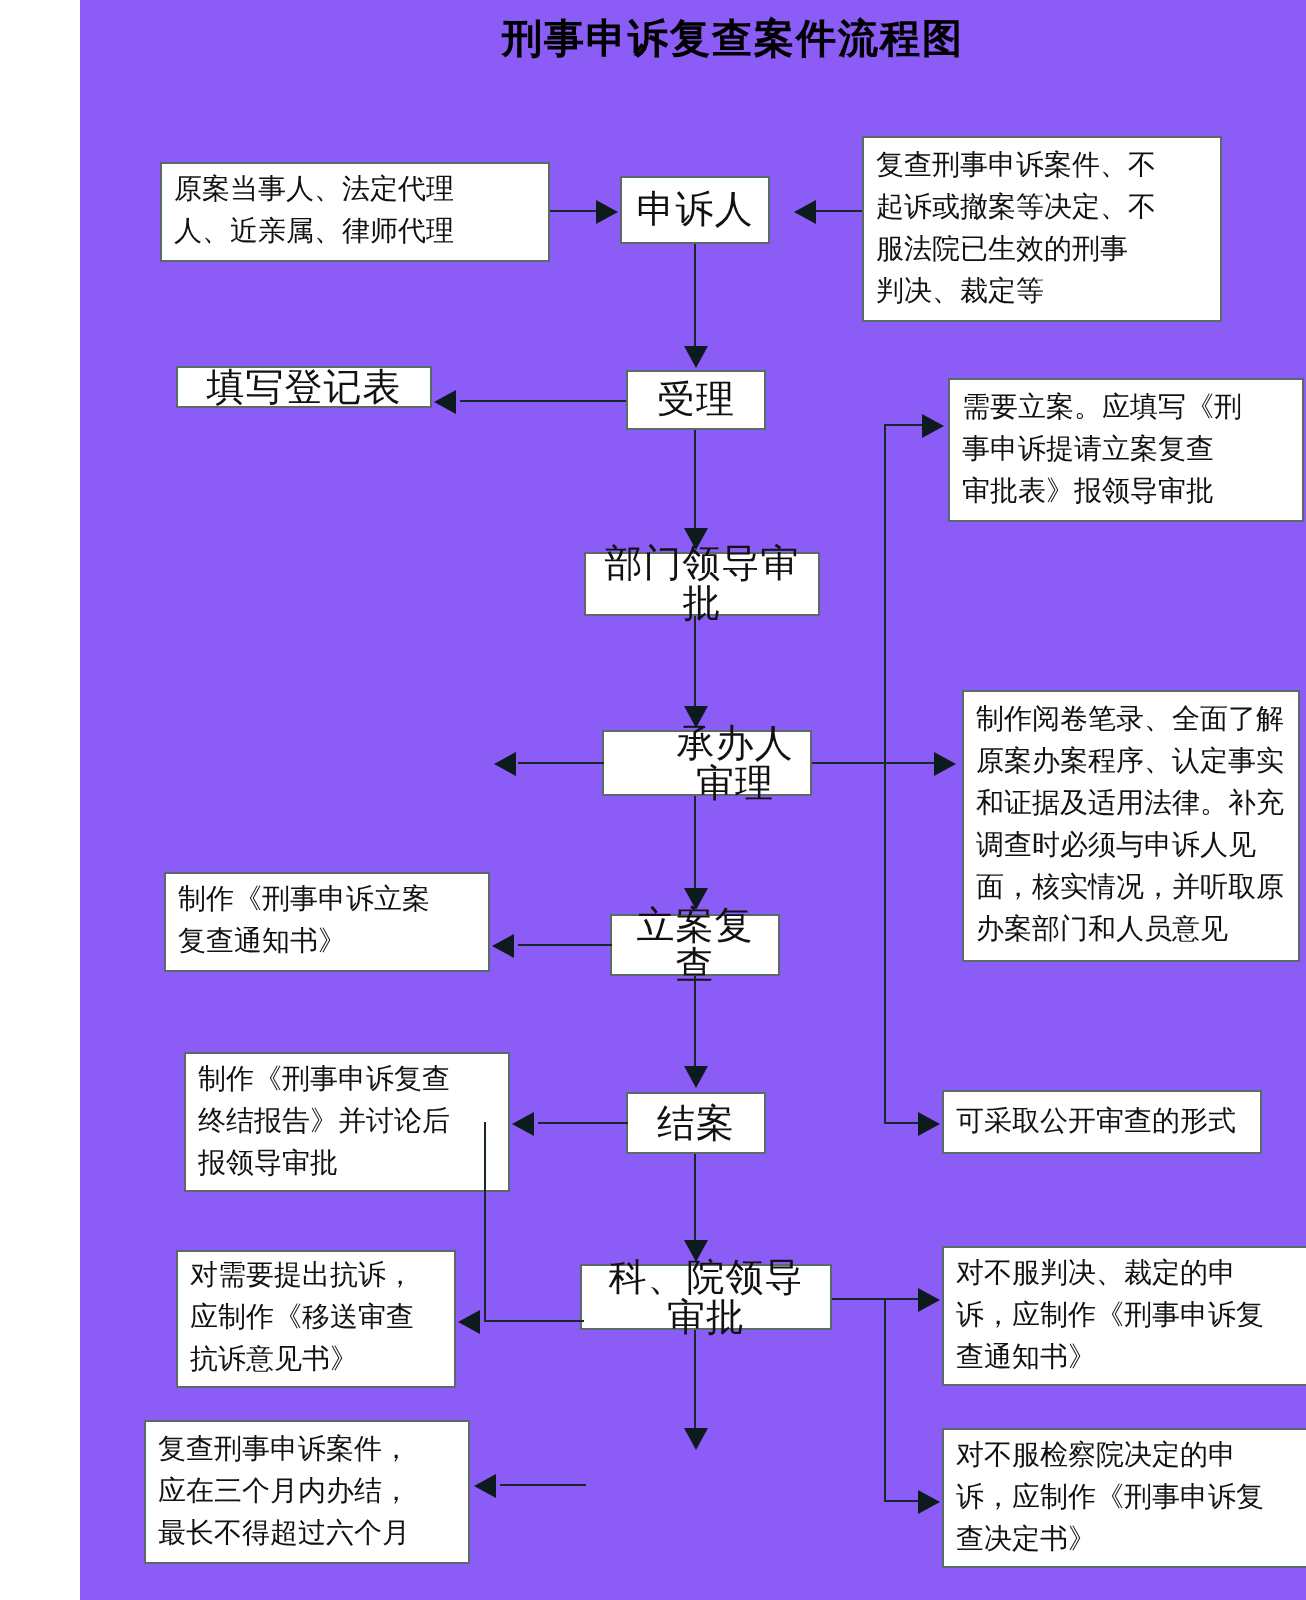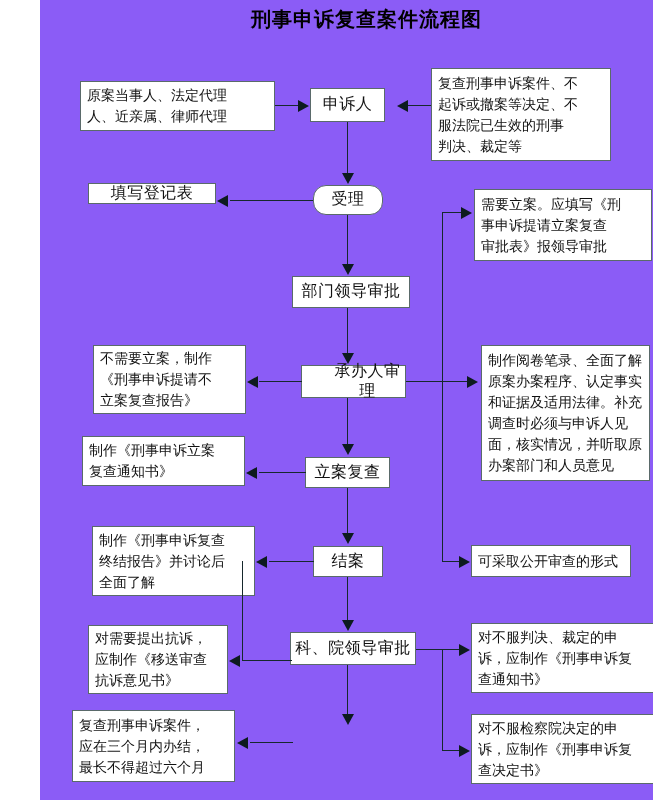--- a/index.html
+++ b/index.html
@@ -34,23 +34,22 @@
     align-items:center;
     justify-content:center;
     text-align:center;
     font-size:14.5px;
     line-height:20px;
     color:#111;
     padding:2px 4px;
     white-space:pre-line;
   }
   .node.proc{
-    font-size:16px;
+    font-size:19px;
     letter-spacing:0.5px;
-    font-family:Liberation Mono, monospace;
   }
   .node.note{
     text-align:left;
     justify-content:flex-start;
     padding:3px 6px;
     font-size:14px;
     line-height:21px;
   }
   .line{
     position:absolute;
@@ -88,53 +87,50 @@
   <div class="node note" style="left:40px;  top:81px;  width:195px; height:50px;">原案当事人、法定代理
 人、近亲属、律师代理</div>
 
   <div class="node proc" style="left:270px; top:88px;  width:75px;  height:34px;">申诉人</div>
 
   <div class="node note" style="left:391px; top:68px;  width:180px; height:93px;">复查刑事申诉案件、不
 起诉或撤案等决定、不
 服法院已生效的刑事
 判决、裁定等</div>
 
-  <div class="node proc" style="left:273px; top:185px; width:70px;  height:30px;border-radius:13px;">受理</div>
+  <div class="node proc" style="left:273px; top:185px; width:70px;  height:30px;">受理</div>
 
   <div class="node proc" style="left:48px;  top:183px; width:128px; height:21px;">填写登记表</div>
 
   <div class="node note" style="left:434px; top:189px; width:178px; height:72px;">需要立案。应填写《刑
 事申诉提请立案复查
 审批表》报领导审批</div>
 
   <div class="node proc" style="left:252px; top:276px; width:118px; height:32px;">部门领导审批</div>
 
   <div class="node proc" style="left:261px; top:365px; width:105px; height:33px;padding-left:32px;">承办人审理</div>
 
-  <div class="node note" style="left:53px;  top:345px; width:153px; height:69px;">不需要立案，制作
-《刑事申诉提请不
-立案复查报告》</div>
 
   <div class="node note" style="left:441px; top:345px; width:169px; height:136px;">制作阅卷笔录、全面了解
 原案办案程序、认定事实
 和证据及适用法律。补充
 调查时必须与申诉人见
 面，核实情况，并听取原
 办案部门和人员意见</div>
 
   <div class="node proc" style="left:265px; top:457px; width:85px;  height:31px;">立案复查</div>
 
   <div class="node note" style="left:42px;  top:436px; width:163px; height:50px;">制作《刑事申诉立案
 复查通知书》</div>
 
   <div class="node proc" style="left:273px; top:546px; width:70px;  height:31px;">结案</div>
 
   <div class="node note" style="left:52px;  top:526px; width:163px; height:70px;">制作《刑事申诉复查
 终结报告》并讨论后
-全面了解</div>
+报领导审批</div>
 
   <div class="node note" style="left:431px; top:545px; width:160px; height:32px;">可采取公开审查的形式</div>
 
   <div class="node proc" style="left:250px; top:632px; width:126px; height:33px;">科、院领导审批</div>
 
   <div class="node note" style="left:48px;  top:625px; width:140px; height:69px;">对需要提出抗诉，
 应制作《移送审查
 抗诉意见书》</div>
 
   <div class="node note" style="left:431px; top:623px; width:186px; height:70px;">对不服判决、裁定的申

